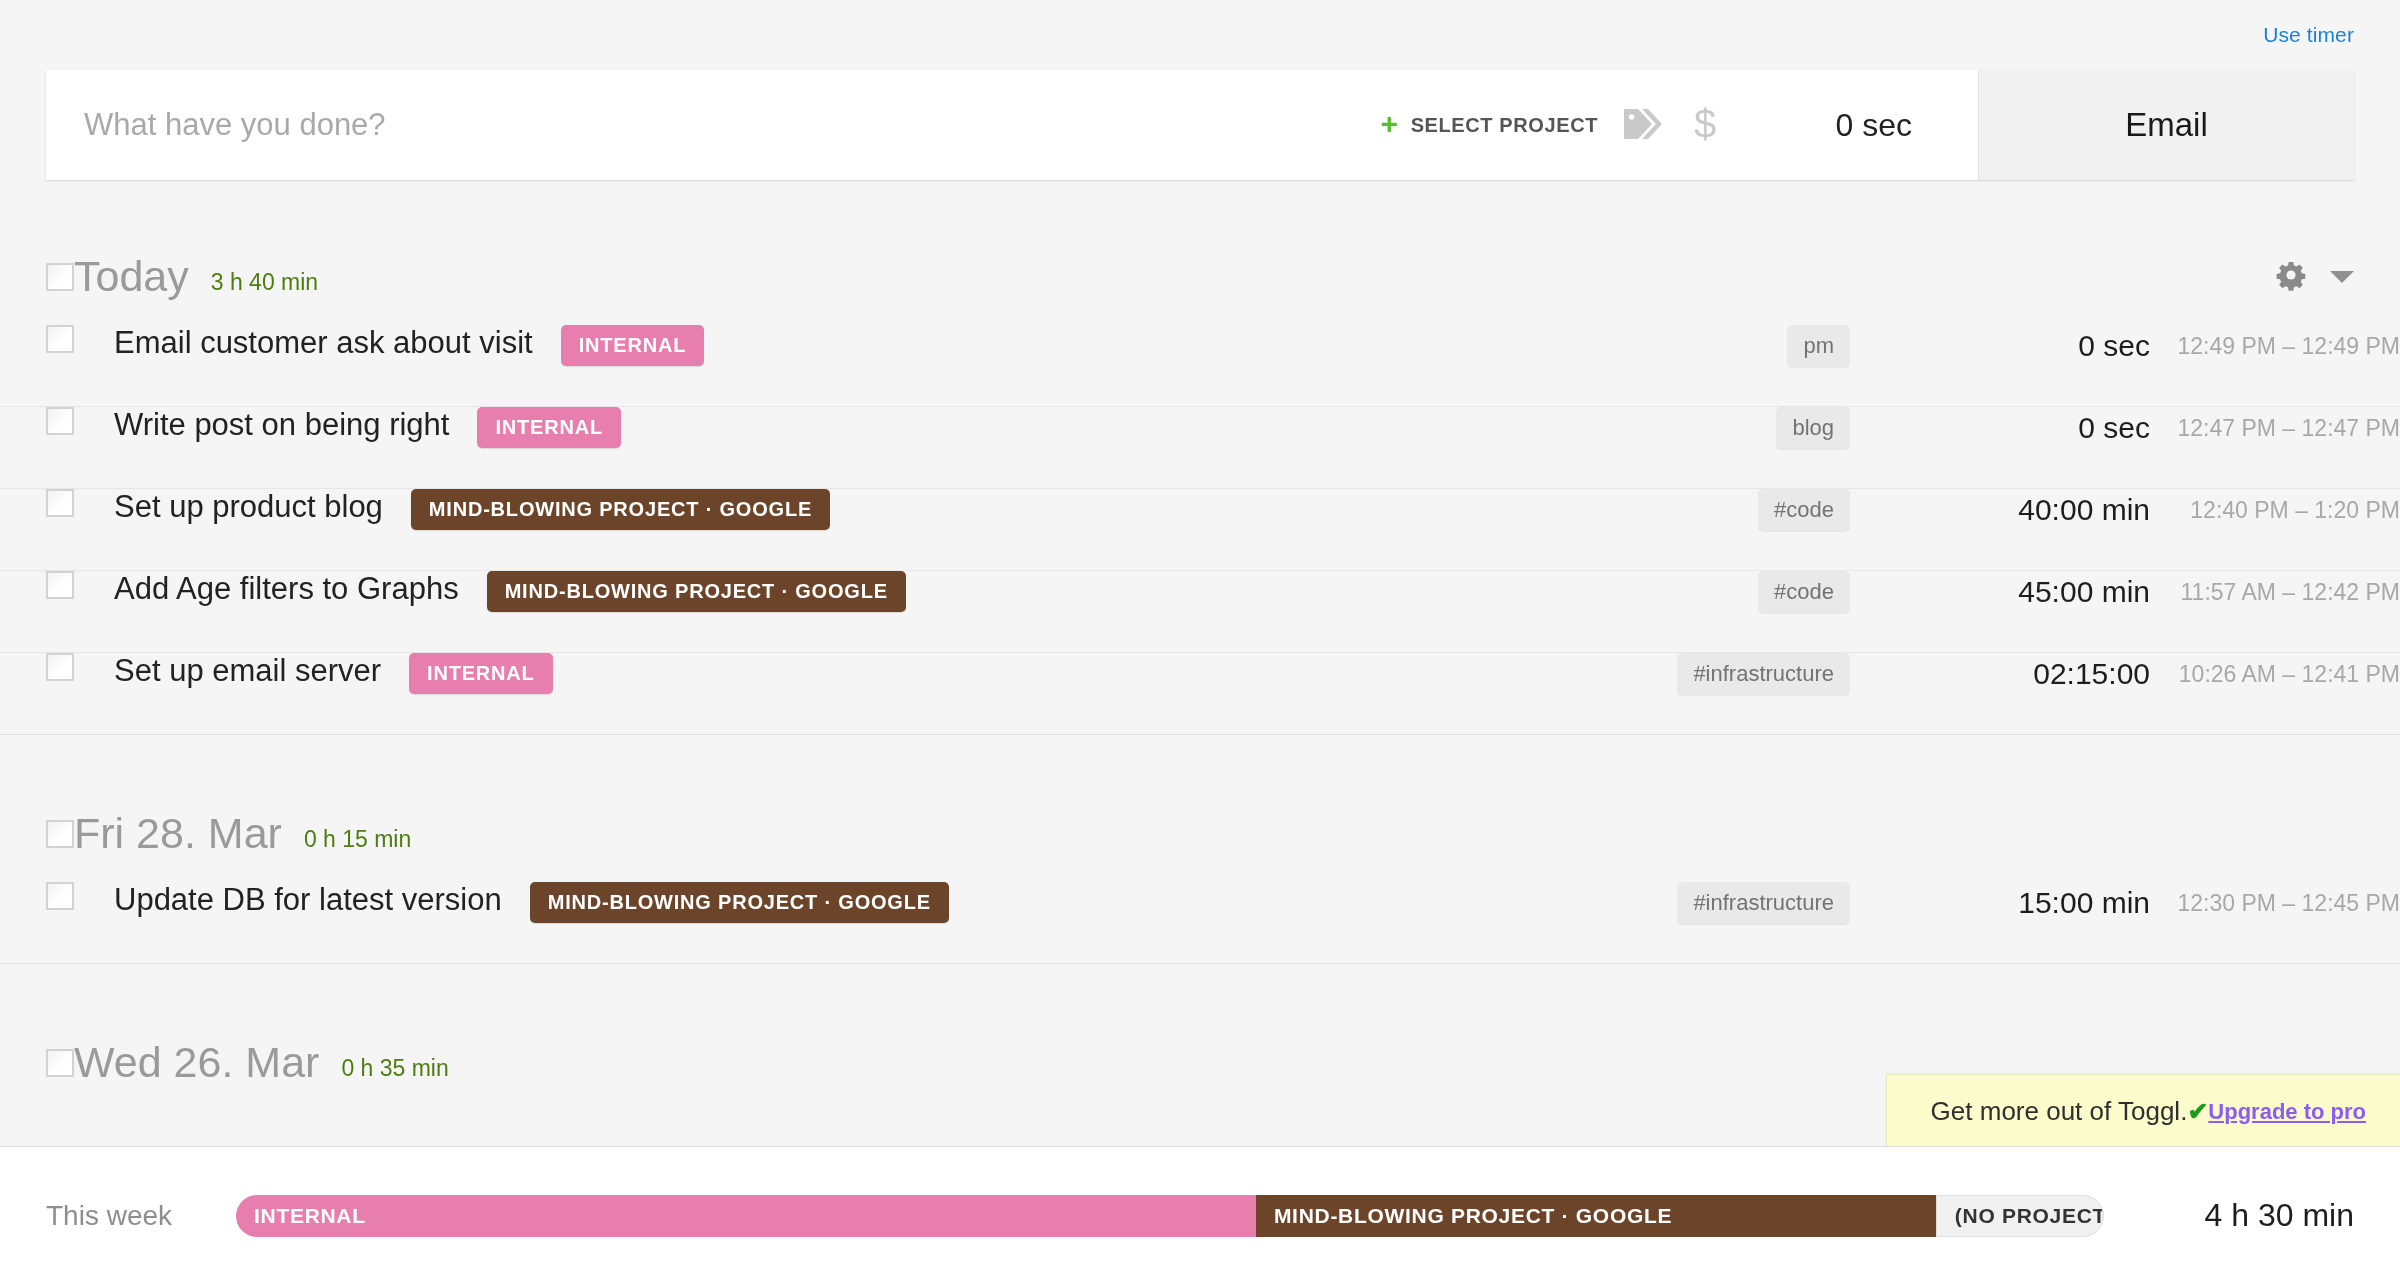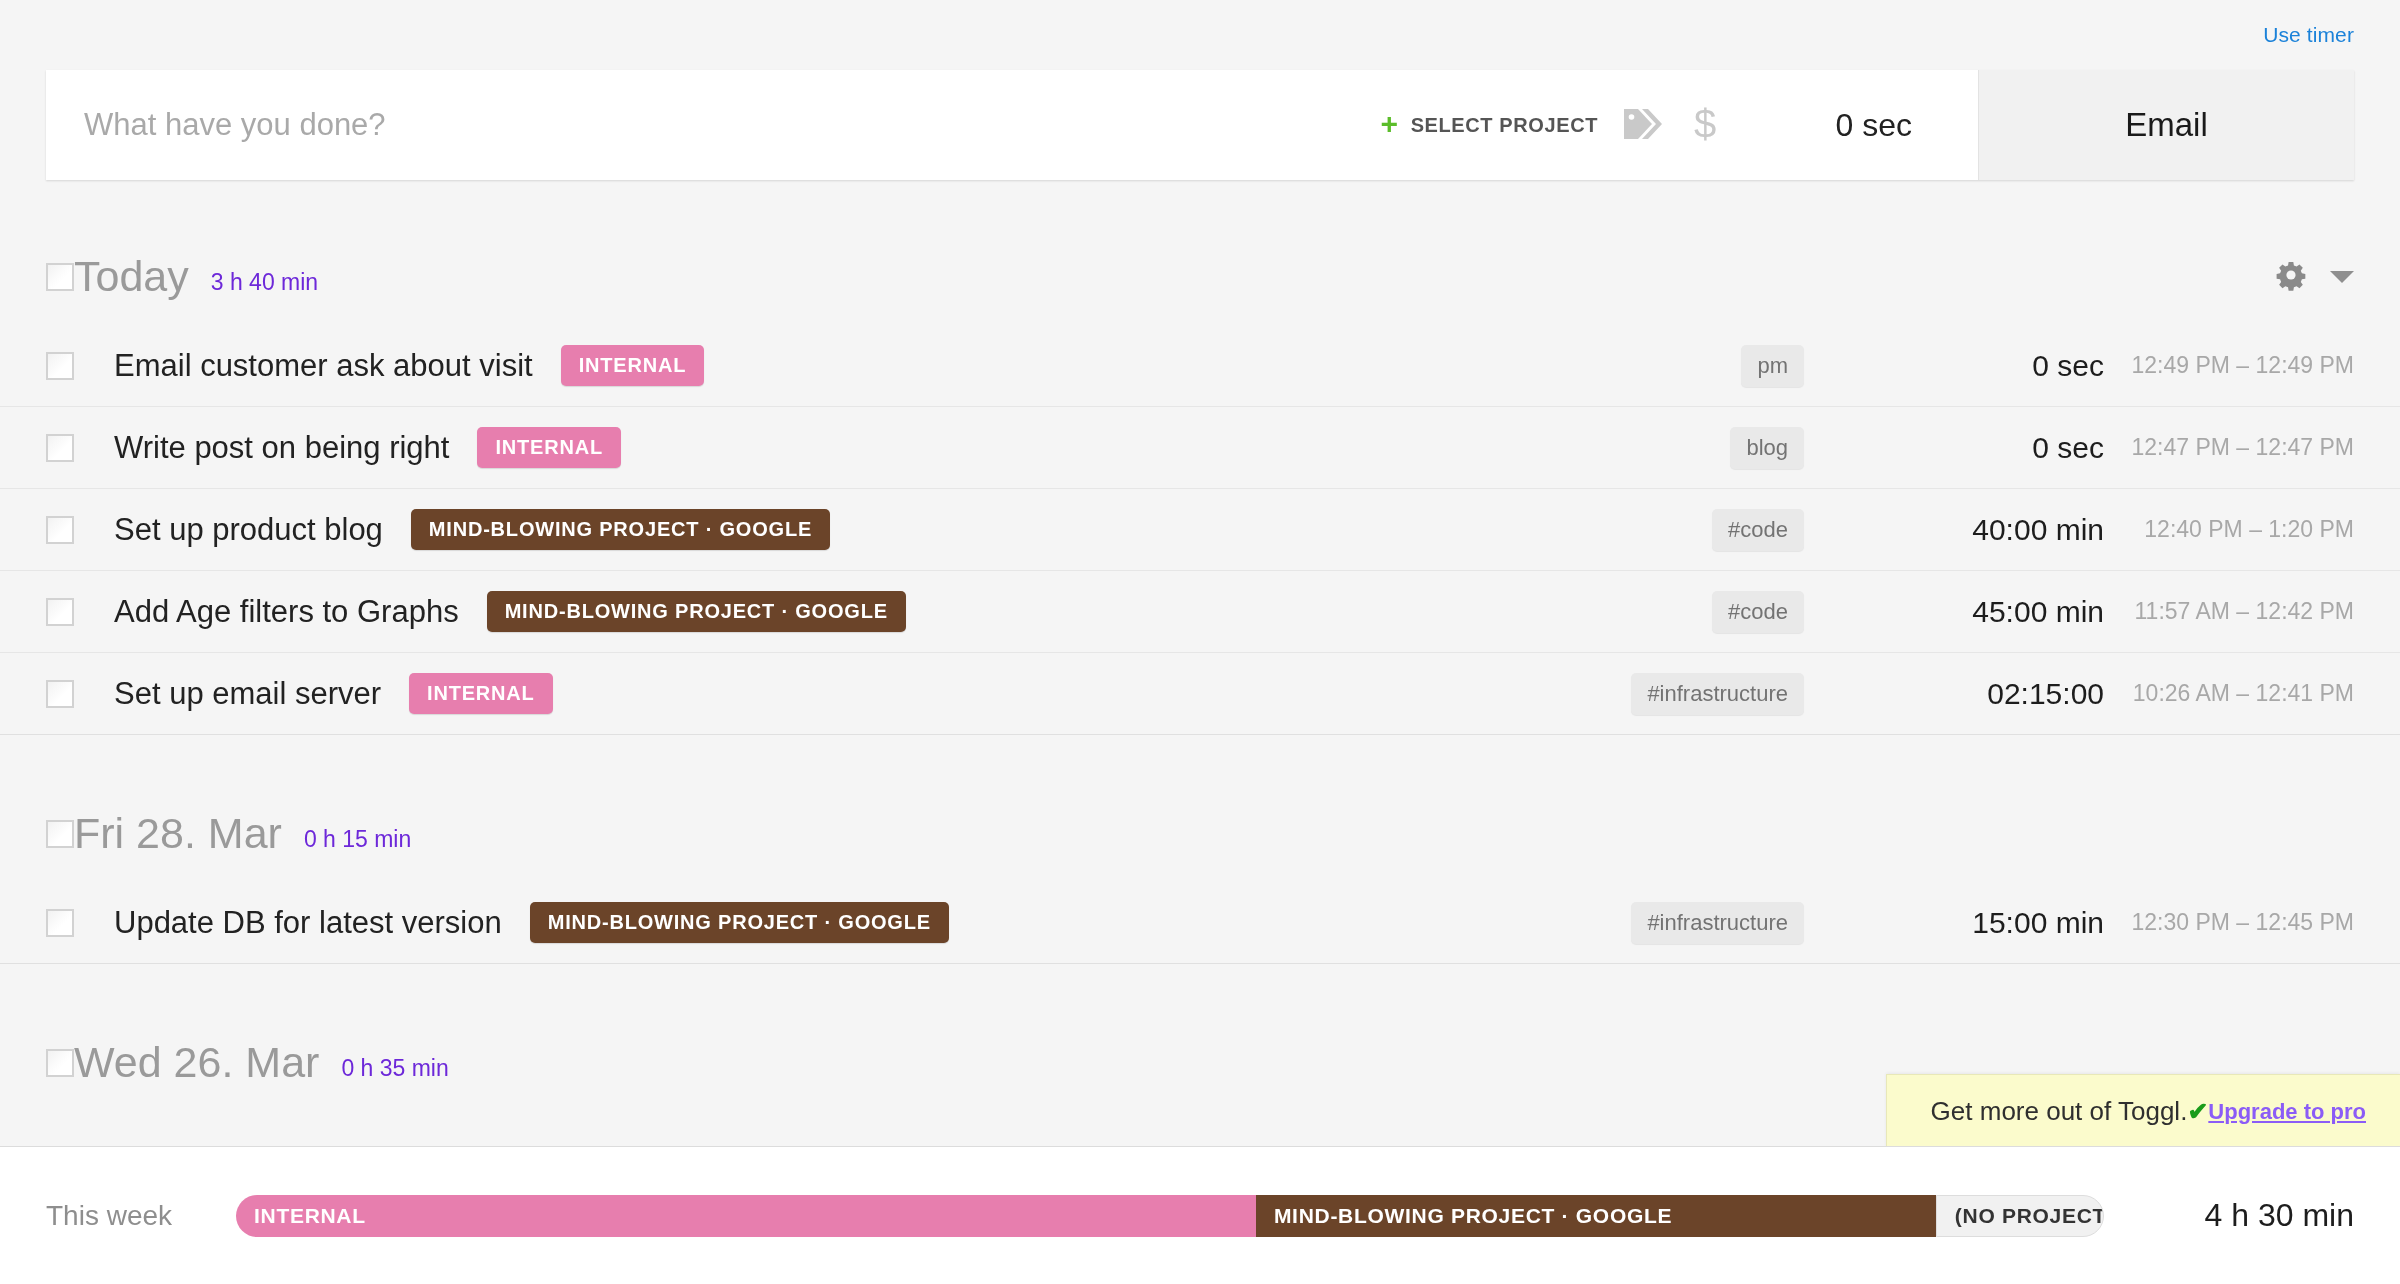--- a/index.html
+++ b/index.html
@@ -139,21 +139,21 @@
     padding-right: 46px;
     position: relative;
   }
   .day-title {
     font-size: 43px;
     color: #9a9a9a;
     font-weight: normal;
   }
   .day-total {
     font-size: 23px;
-    color: #6d28d9;
+    color: #4d7c0f;
     margin-left: 22px;
     position: relative;
     top: 6px;
   }
   .day-actions {
     margin-left: auto;
     display: flex;
     align-items: center;
     gap: 22px;
   }
@@ -170,23 +170,22 @@
     height: 28px;
     border: 2px solid #d2d2d2;
     background: linear-gradient(to bottom right,#f2f2f2,#ffffff 60%);
     flex: 0 0 auto;
     cursor: pointer;
   }
 
   .entry-row {
     height: 82px;
     display: flex;
-    align-items: center;
+    align-items: flex-start;
     padding-left: 46px;
-    padding-right: 46px;
     border-bottom: 1px solid #e6e6e6;
     position: relative;
   }
   .entry-row.last-of-day { border-bottom: 1px solid #e0e0e0; }
 
   .entry-title {
     font-size: 31px;
     color: #222;
     margin-left: 40px;
     white-space: nowrap;

